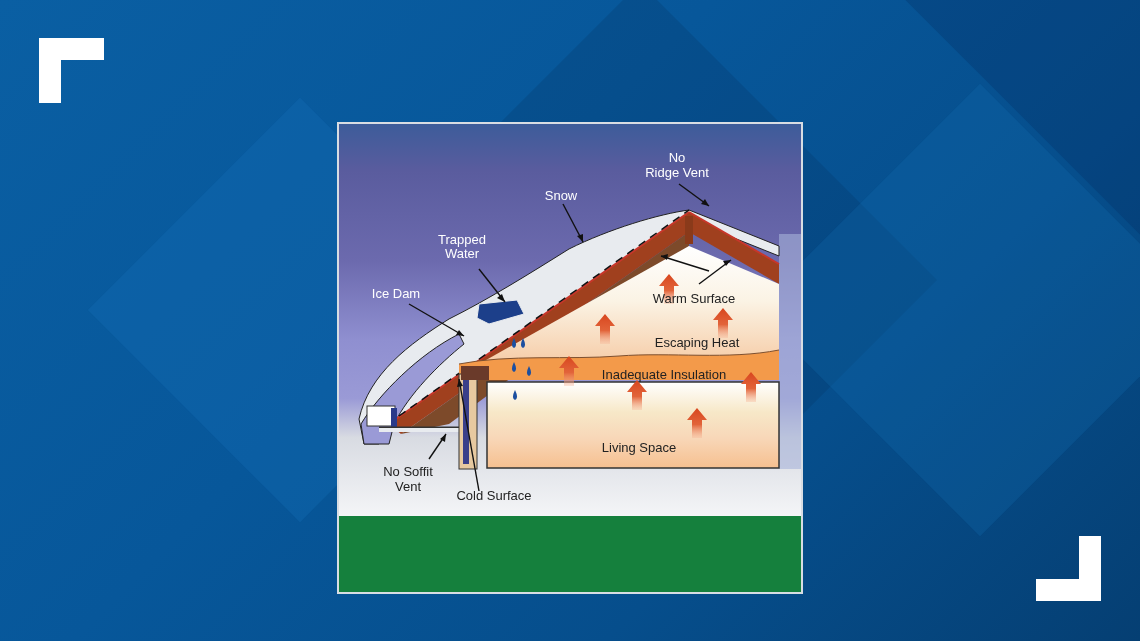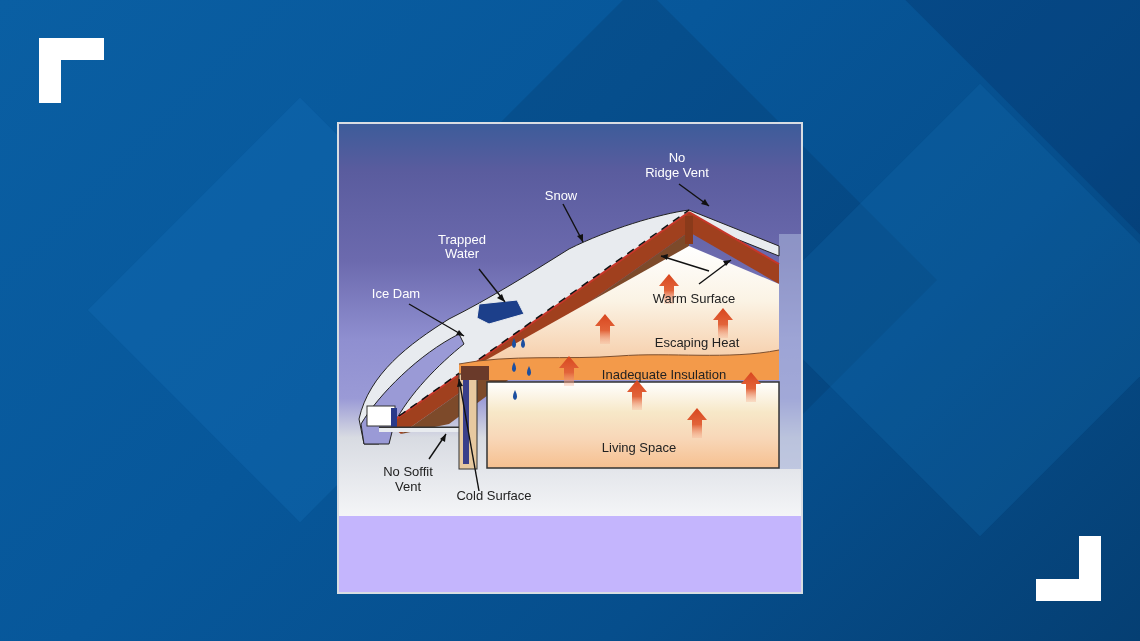--- a/index.html
+++ b/index.html
@@ -7,21 +7,21 @@
     width: 1140px; height: 641px; overflow: hidden; position: relative;
     background: linear-gradient(135deg, #0a5fa3 0%, #07579a 40%, #064e8c 70%, #053f73 100%);
     font-family: "Liberation Sans", sans-serif;
   }
   .bg-shape { position: absolute; transform: rotate(45deg); }
   .corner { position: absolute; background: transparent; }
   .corner-tl { left: 39px; top: 38px; width: 65px; height: 65px; border-left: 22px solid #fff; border-top: 22px solid #fff; box-sizing: border-box; }
   .corner-br { left: 1036px; top: 536px; width: 65px; height: 65px; border-right: 22px solid #fff; border-bottom: 22px solid #fff; box-sizing: border-box; }
   .frame {
     position: absolute; left: 337px; top: 122px; width: 466px; height: 472px;
-    background: #c4b5fd; box-sizing: border-box; border: 2px solid #d8dde3;
+    background: #15803d; box-sizing: border-box; border: 2px solid #d8dde3;
   }
   .frame svg { display: block; }
   .lbl { font-family: "Liberation Sans", sans-serif; font-size: 13px; }
 </style>
 </head>
 <body>
 
 <div class="bg-shape" style="left:150px;top:160px;width:300px;height:300px;background:rgba(20,110,180,0.35);"></div>
 <div class="bg-shape" style="left:430px;top:70px;width:420px;height:420px;background:rgba(3,50,100,0.25);"></div>
 <div class="bg-shape" style="left:820px;top:150px;width:320px;height:320px;background:rgba(20,110,180,0.25);"></div>

